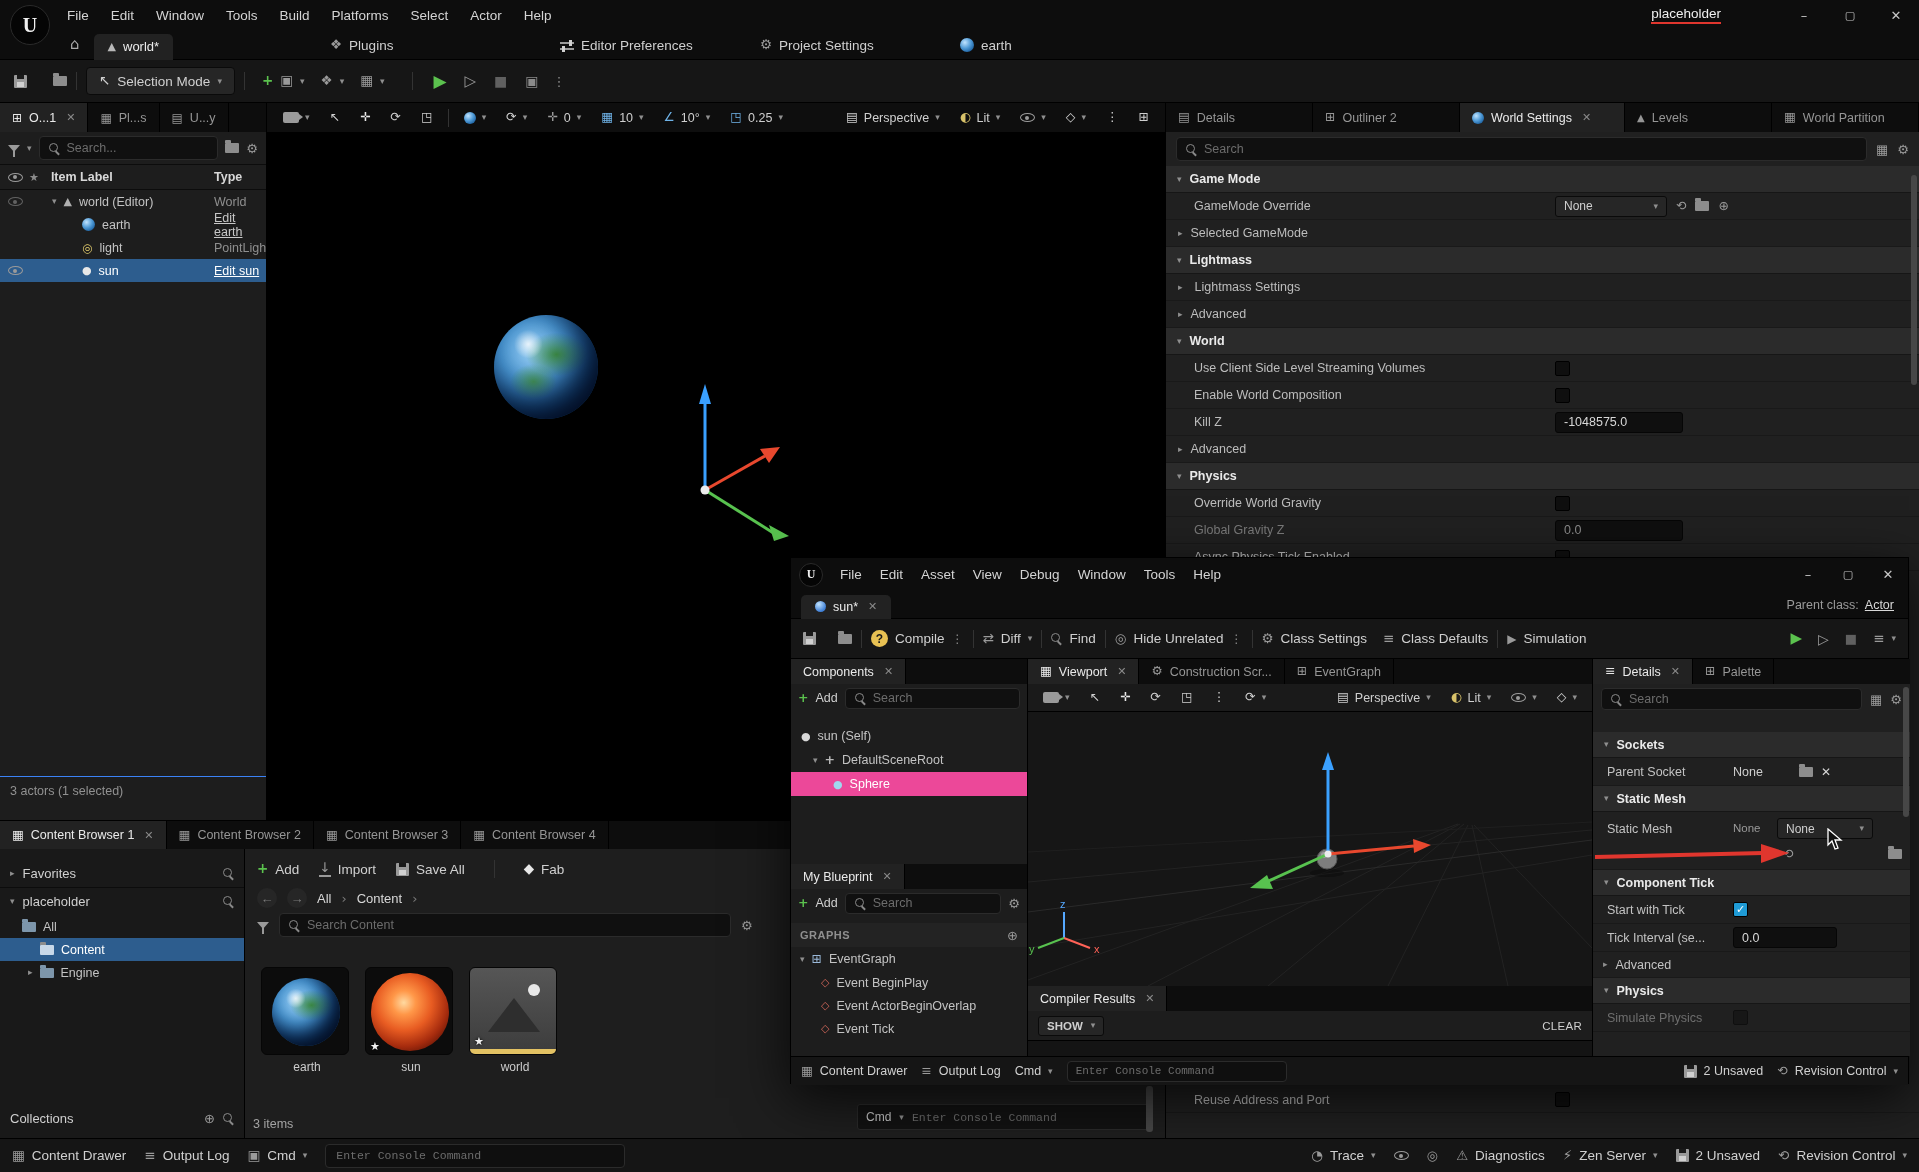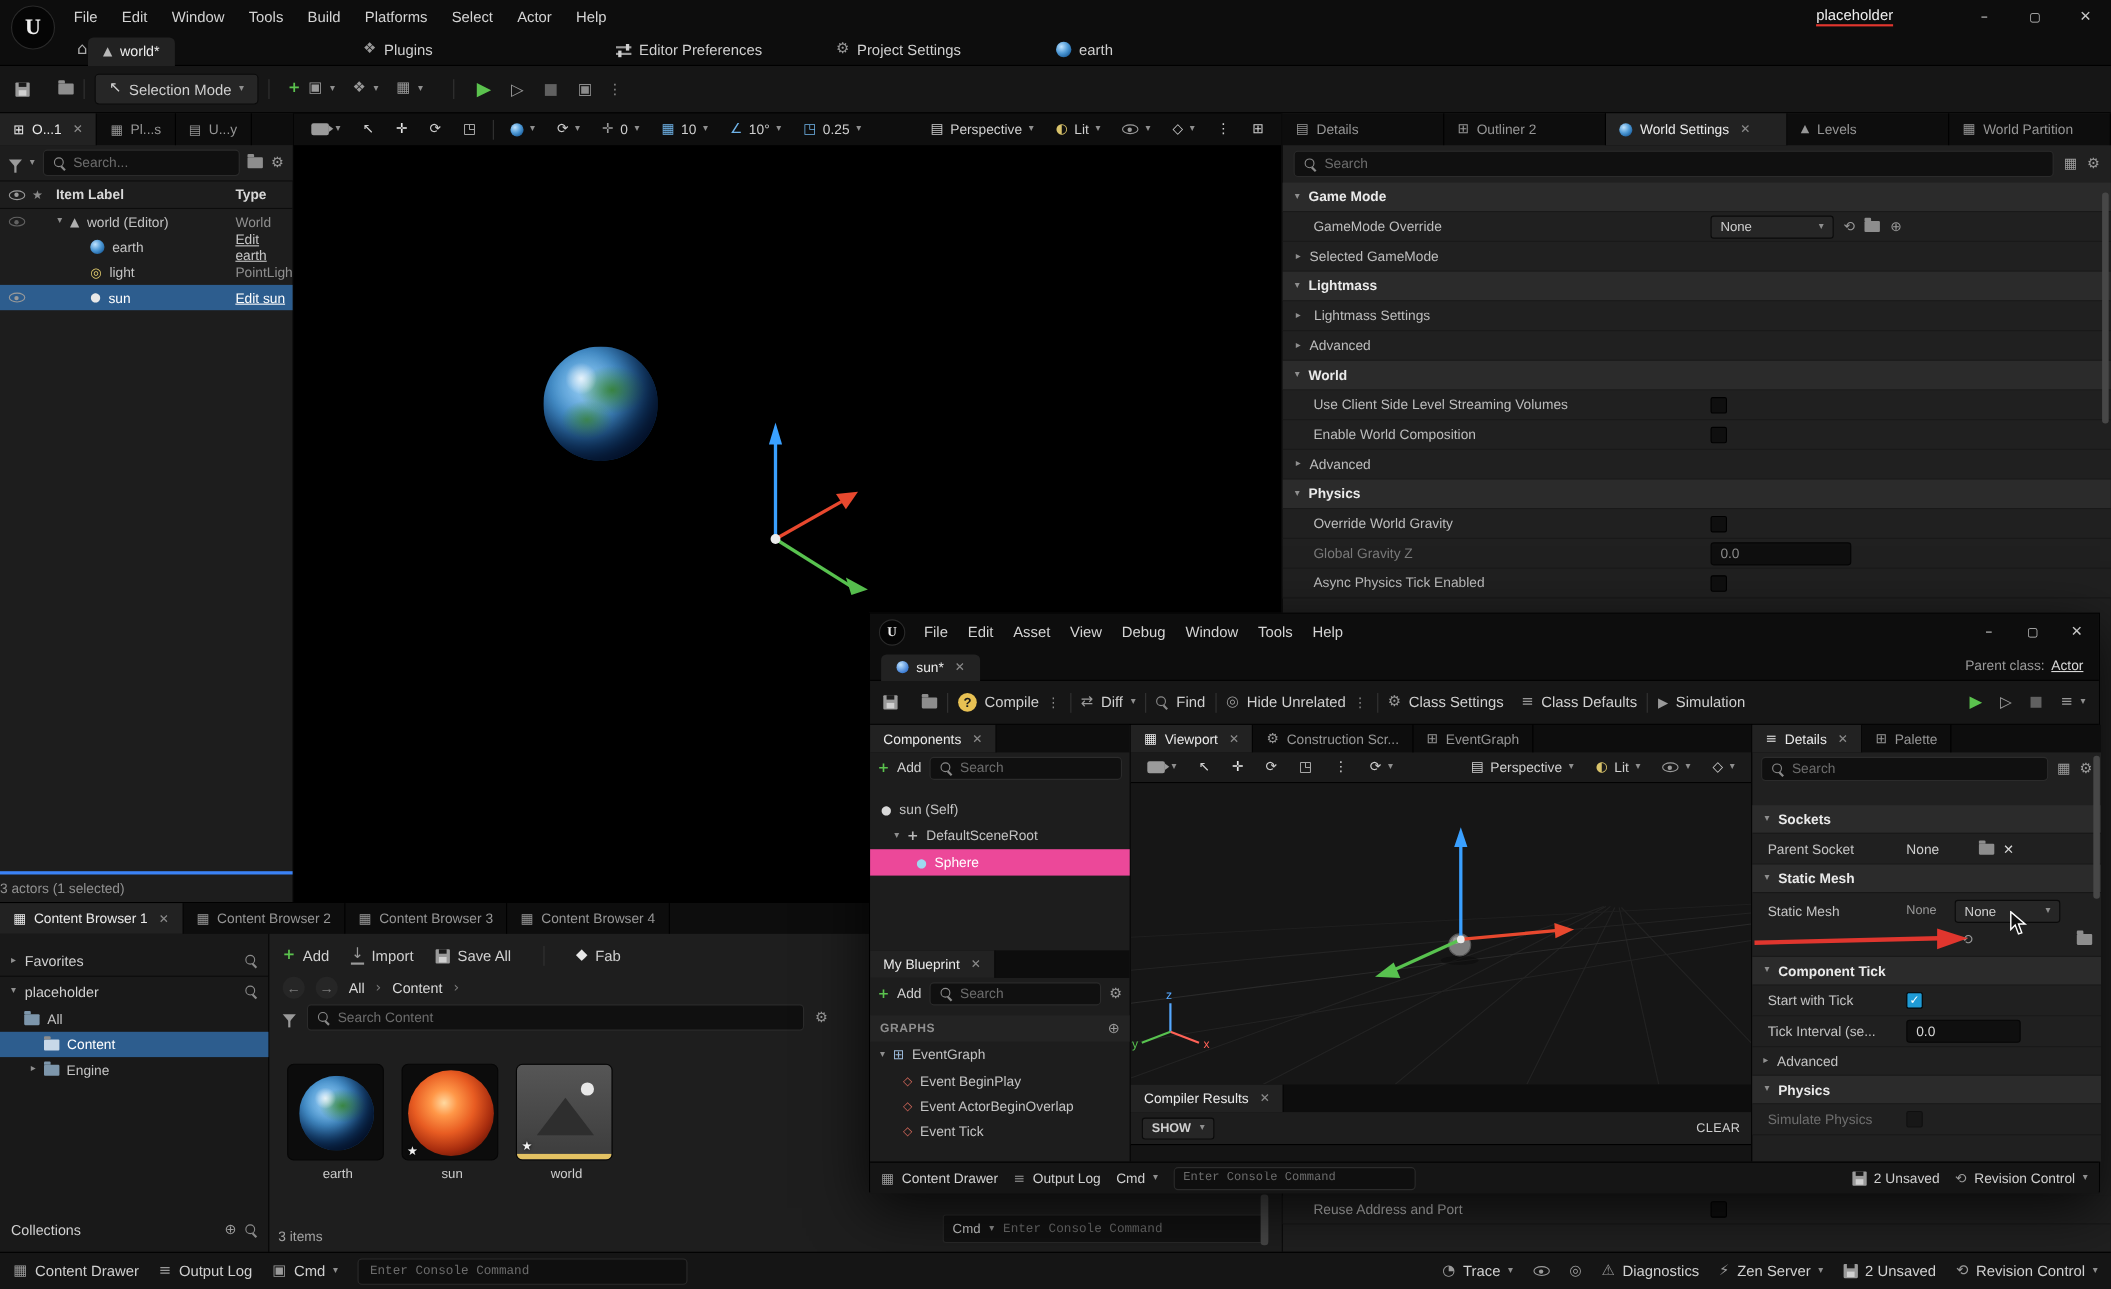--- a/index.html
+++ b/index.html
@@ -90,21 +90,21 @@
   <span class="winbtn ig g-x"></span>
 </div>
 
 <div class="abs" style="left:10px;top:5px;width:40px;height:40px;border-radius:50%;background:#050505;border:1px solid #2a2a2a;display:flex;align-items:center;justify-content:center;z-index:5">
   <span style="color:#f0f0f0;font-size:20px;font-weight:700;font-family:'Liberation Serif',serif">U</span>
 </div>
 
 <div class="abs row" style="left:0;top:30px;width:1919px;height:30px;background:#0d0d0d;border-bottom:1px solid #000">
   <div style="width:70px"></div>
   <span class="ig g-home" style="color:#aaa;font-size:15px"></span>
-  <div class="doctab" style="">
+  <div class="doctab" style="margin-left:14px">
     <span class="ig g-mount" style="color:#b8b8b8;font-size:11px"></span>
     <span style="font-size:13px">world*</span>
   </div>
   <div class="abs tchip" style="left:330px;top:0;height:30px">
     <span class="ig g-puzzle" style="color:#9a9a9a"></span>
     <span>Plugins</span>
   </div>
   <div class="abs tchip" style="left:560px;top:0;height:30px">
     <span class="i-sliders"></span>
     <span>Editor Preferences</span>
@@ -201,21 +201,21 @@
     <span class="ig g-ring" style="margin-left:52px;color:#e3cd6d;font-size:12px"></span>
     <span>light</span>
     <span class="abs" style="left:214px;color:#8f8f8f">PointLigh</span>
   </div>
   <div class="trow" style="padding-left:8px;background:#2d5d8e;color:#fff">
     <span class="i-eye"></span>
     <span class="ig g-circ" style="margin-left:52px;color:#e8e8e8;font-size:11px"></span>
     <span>sun</span>
     <span class="abs" style="left:214px;color:#fff;text-decoration:underline">Edit sun</span>
   </div>
-  <div class="abs row" style="left:0;bottom:0;width:100%;height:28px;border-top:3px solid #3b82f6;">
+  <div class="abs row" style="left:0;bottom:16px;width:100%;height:28px;border-top:1px solid #3b82f6;padding-left:10px">
     <span style="color:#919191;font-size:12.5px">3 actors (1 selected)</span>
   </div>
 </div>
 
 <div class="abs" style="left:267px;top:103px;width:898px;height:717px;background:#000;overflow:hidden">
 
   <div class="abs" style="left:227px;top:212px;width:104px;height:104px;border-radius:50%;
     background:
       radial-gradient(circle at 33% 28%, rgba(255,255,255,.8) 0%, rgba(255,255,255,0) 14%),
       radial-gradient(ellipse 42% 30% at 60% 38%, rgba(58,138,62,.95) 0%, rgba(58,138,62,0) 70%),
@@ -366,20 +366,26 @@
   <div class="prow">
       <span class="lbl">Use Client Side Level Streaming Volumes</span>
       <div class="val">
         <span class="cb"></span>
       </div>
     </div>
   <div class="prow">
       <span class="lbl">Enable World Composition</span>
       <div class="val">
         <span class="cb"></span>
+      </div>
+    </div>
+  <div class="prow">
+      <span class="lbl">Kill Z</span>
+      <div class="val">
+        <input class="ibox" style="width: 128px;" value="-1048575.0">
       </div>
     </div>
   <div class="prow">
       <span class="ig g-cr cd" style="margin-left:12px"></span>
       <span style="margin-left:8px">Advanced</span>
     </div>
   <div class="sec">
       <span class="ig g-cd cd"></span>
       <span>Physics</span>
     </div>

